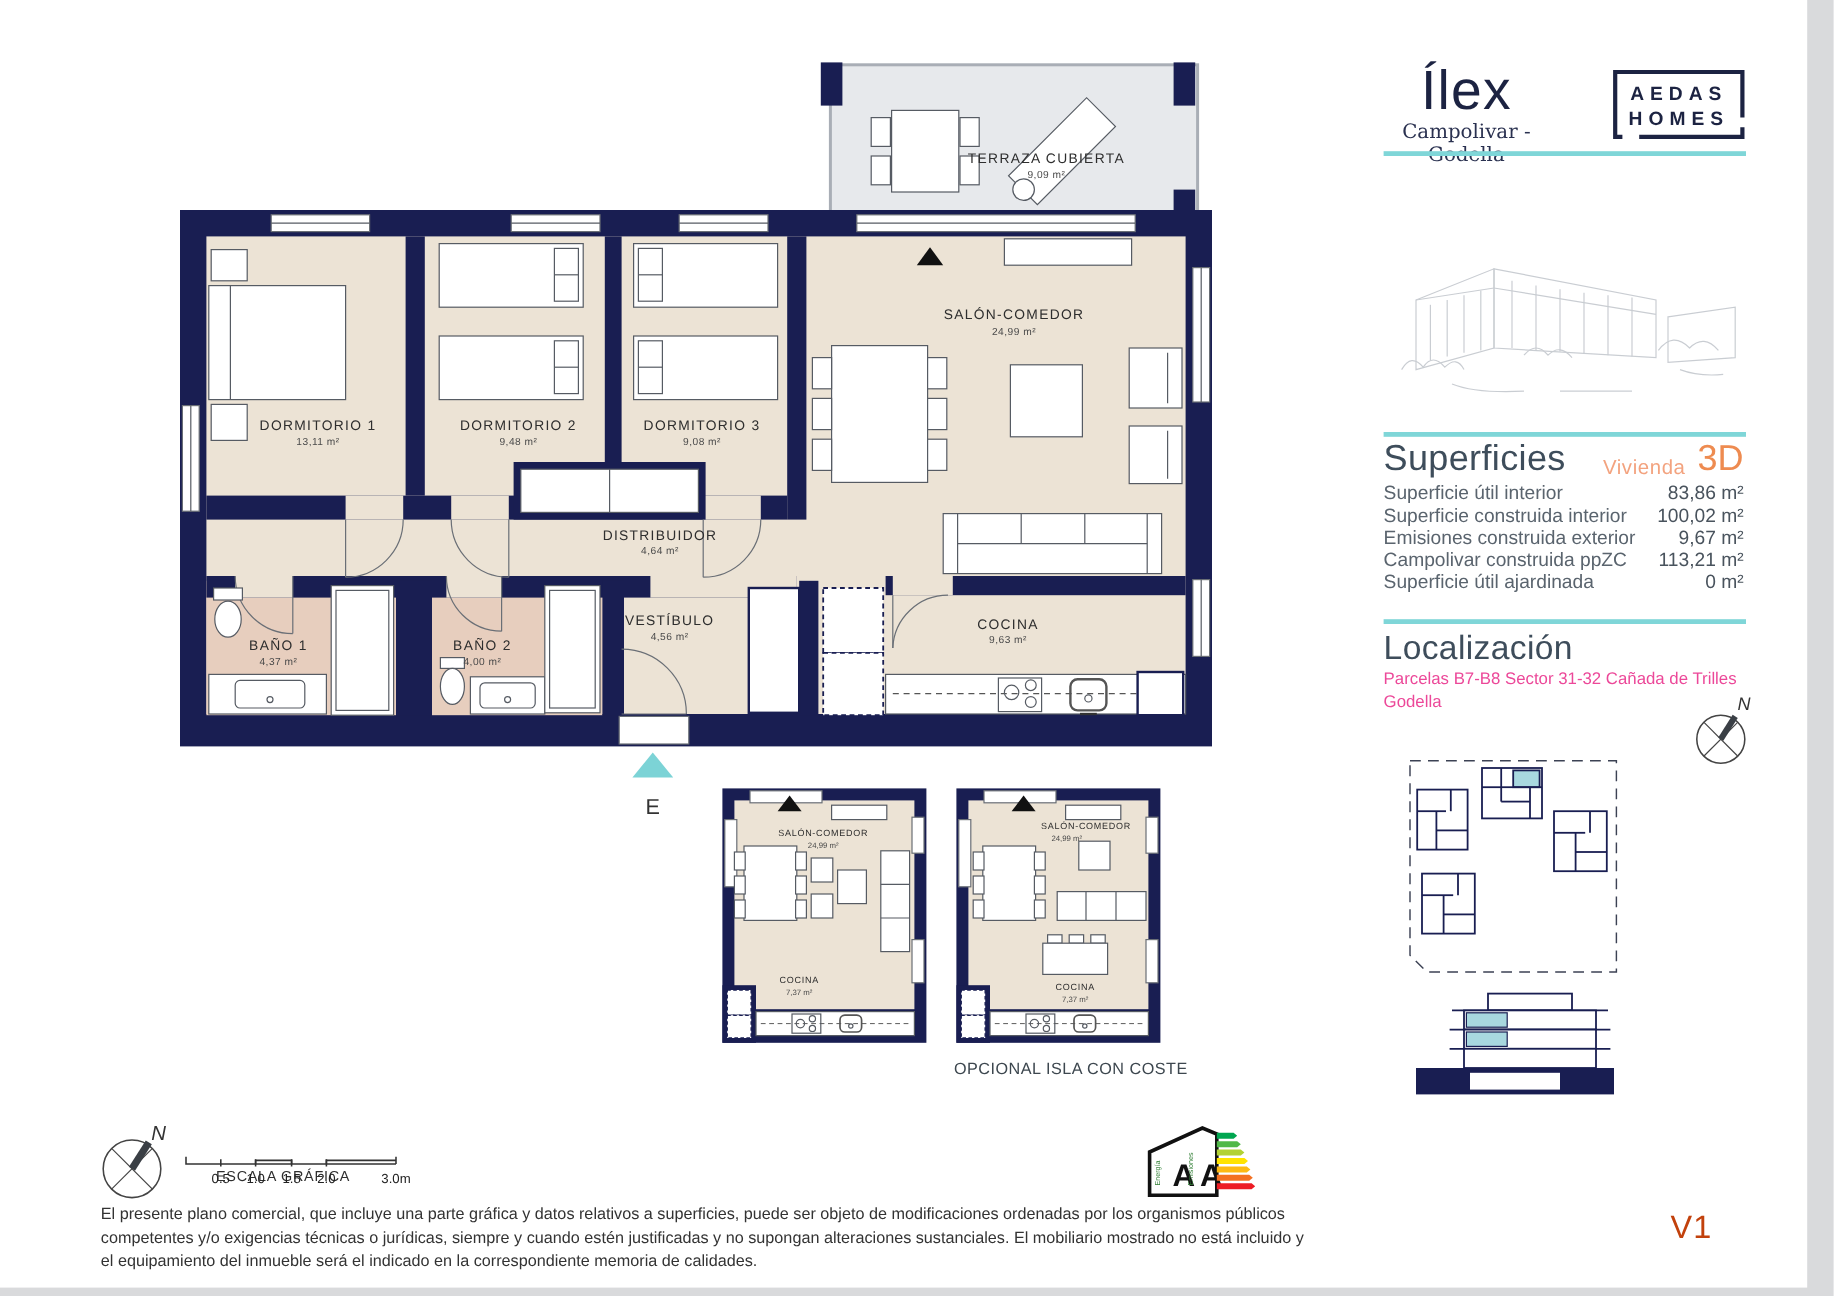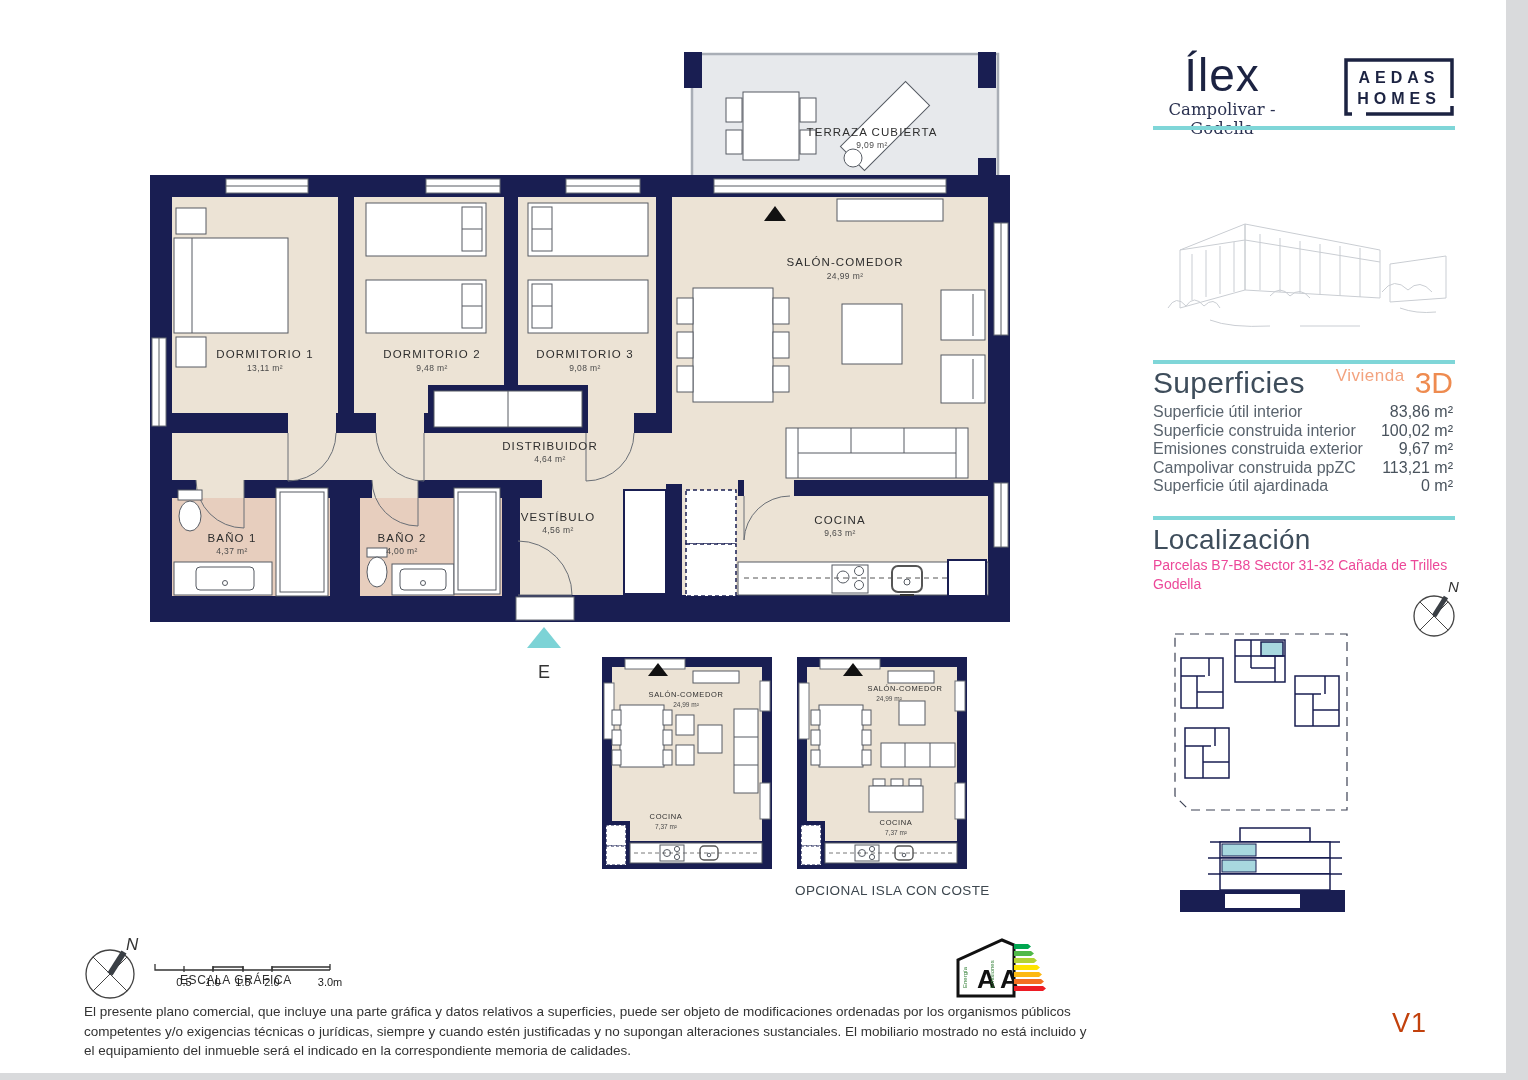--- a/index.html
+++ b/index.html
@@ -273,21 +273,21 @@
       <path d="M18,116 q8,-14 18,-2 q8,-12 18,0 q10,-10 16,2"></path>
       <path d="M120,104 q10,-12 20,0 q10,-10 20,2"></path>
       <path d="M232,100 q12,-16 26,-2 q12,-12 24,2"></path>
       <path d="M60,128 q20,8 60,6 M150,134 h60"></path>
       <path d="M250,116 q16,6 36,4"></path>
     </g>
   </svg>
 
   <div class="abs divider" style="left:1153px;top:360px;width:302px;"></div>
 
-  <div class="abs" style="left:1153px;top:366px;width:300px;display:flex;align-items:flex-start;">
+  <div class="abs" style="left:1153px;top:366px;width:300px;display:flex;align-items:flex-end;">
     <span class="sec-title">Superficies</span>
     <span class="viv-label" style="margin-left:auto;">Vivienda</span>
     <span class="viv-code" style="margin-left:10px;">3D</span>
   </div>
 
   <div class="abs" style="left:1153px;top:403px;width:300px;">
     <div class="sup-row">
         <span>Superficie útil interior</span>
         <span class="v">83,86 m²</span>
       </div>

